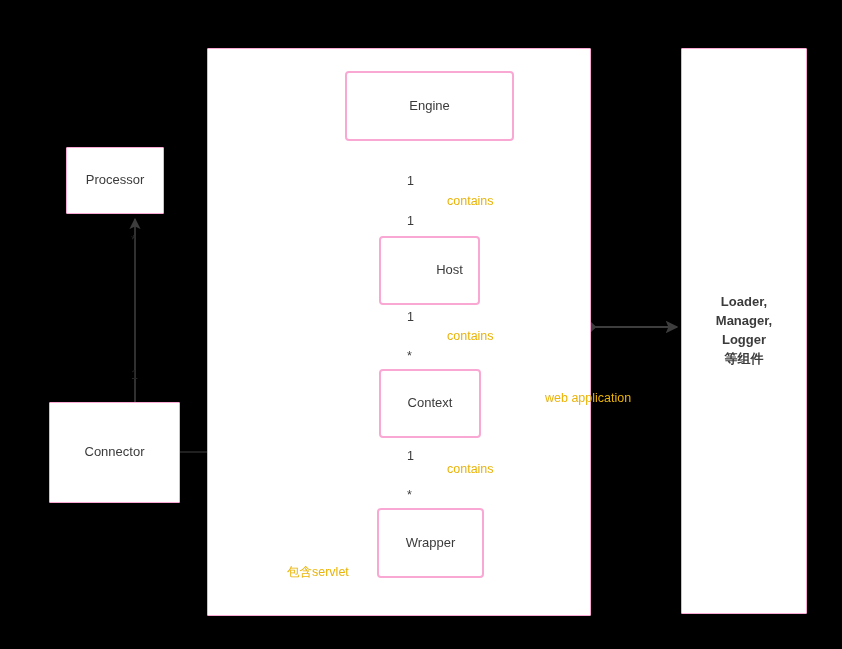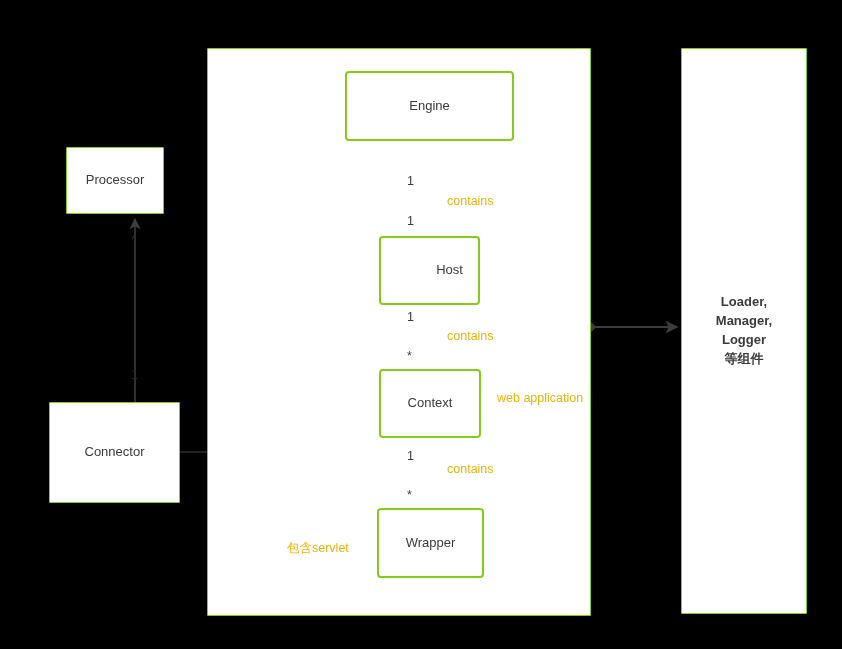--- a/index.html
+++ b/index.html
@@ -21,21 +21,21 @@
     left: 0;
     top: 0;
     width: 842px;
     height: 649px;
     pointer-events: none;
   }
   .node {
     position: absolute;
     box-sizing: border-box;
     background: #ffffff;
-    border: 2px solid #84cc16;
+    border: 2px solid #f9a8d4;
     border-radius: 4px;
     display: flex;
     align-items: center;
     justify-content: center;
     color: #3b3b3b;
     font-size: 13px;
     line-height: 1.45;
     text-align: center;
     white-space: pre-line;
   }
@@ -60,20 +60,21 @@
     position: absolute;
     color: #3b3b3b;
     font-size: 12.5px;
     line-height: 1;
     white-space: nowrap;
   }
   .mult.dim { color: #272727; }
   .clip-right {
     position: absolute;
     overflow: hidden;
+    margin-left: 48px;
   }
 </style>
 </head>
 <body>
 
 <div id="canvas">
 
   <svg class="layer" viewBox="0 0 842 649" xmlns="http://www.w3.org/2000/svg">
     <defs>
       <marker id="arrowSolid" viewBox="0 0 10 10" refX="9" refY="5" markerWidth="7" markerHeight="7" orient="auto-start-reverse" markerUnits="strokeWidth">
@@ -146,21 +147,21 @@
     <span>Loader,
 Manager,
 Logger
 等组件</span>
   </div>
 
   <div class="clip-right" style="left:497px; top:390px; width:92px; height:20px;">
     <span class="edgelabel" style="left:0; top:0;">web application</span>
   </div>
 
-  <div class="edgelabel" style="left:287px; top:540px;">包含servlet</div>
+  <div class="edgelabel" style="left:287px; top:564px;">包含servlet</div>
 
   <div class="edgelabel" style="left:447px; top:193px;">contains</div>
   <div class="mult" style="left:407px; top:175px;">1</div>
   <div class="mult" style="left:407px; top:215px;">1</div>
 
   <div class="edgelabel" style="left:447px; top:328px;">contains</div>
   <div class="mult" style="left:407px; top:311px;">1</div>
   <div class="mult" style="left:407px; top:350px;">*</div>
 
   <div class="edgelabel" style="left:447px; top:461px;">contains</div>

